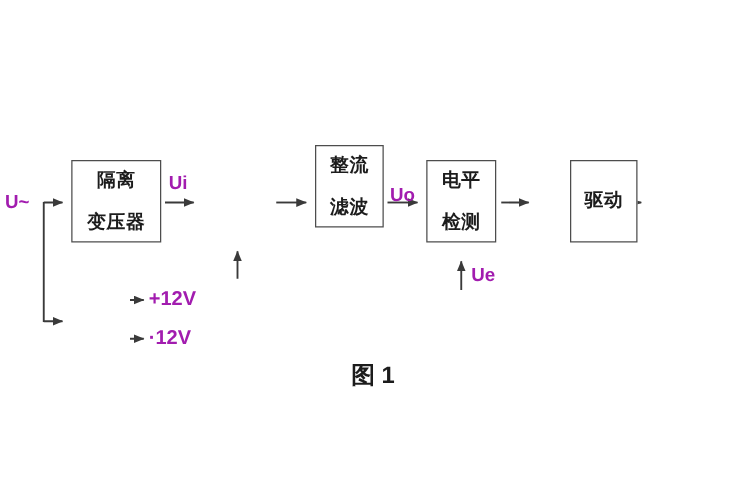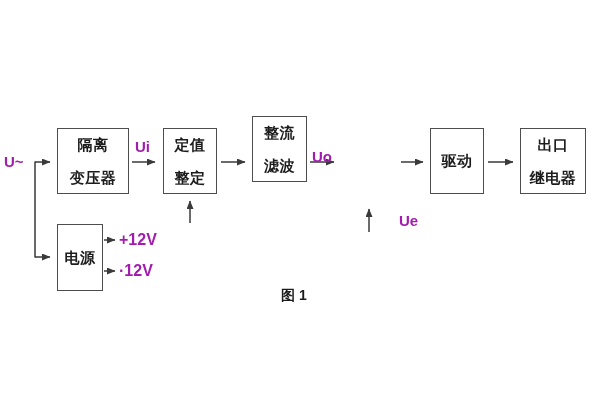--- a/index.html
+++ b/index.html
@@ -34,21 +34,21 @@
     position: absolute;
     font-size: 15px;
     font-weight: bold;
     color: #a21caf;
     white-space: nowrap;
     line-height: 17px;
   }
   .lbl.rail { font-size: 16px; }
   .caption {
     position: absolute;
-    font-size: 14px;
+    font-size: 19px;
     font-weight: 600;
     color: #1c1c1c;
     white-space: nowrap;
   }
 </style>
 </head>
 <body>
 
 <div class="canvas">
 
@@ -72,48 +72,41 @@
       <path d="M104,240 H115" marker-end="url(#arr)"></path>
       <path d="M104,271 H115" marker-end="url(#arr)"></path>
     </g>
   </svg>
 
   <div class="blk two" style="left:57px;top:128px;width:72px;height:66px">
     <span>隔离</span>
     <span>变压器</span>
   </div>
 
-  <div class="blk two" style="left:163px;top:128px;width:54px;height:66px">
-    <span>定值</span>
-    <span>整定</span>
-  </div>
 
   <div class="blk two" style="left:252px;top:116px;width:55px;height:66px">
     <span>整流</span>
     <span>滤波</span>
   </div>
 
+  <div class="blk two" style="left:341px;top:128px;width:56px;height:66px">
+    <span>电平</span>
+    <span>检测</span>
+  </div>
 
-  <div class="blk" style="left:430px;top:128px;width:54px;height:66px">
+  <div class="blk" style="left:456px;top:128px;width:54px;height:66px">
     <span>驱动</span>
   </div>
 
-  <div class="blk two" style="left:520px;top:128px;width:66px;height:66px">
-    <span>出口</span>
-    <span>继电器</span>
-  </div>
 
-  <div class="blk" style="left:57px;top:224px;width:46px;height:67px">
-    <span>电源</span>
-  </div>
 
 
 
   <span class="lbl" style="left:4px;top:153px">U~</span>
   <span class="lbl" style="left:135px;top:138px">Ui</span>
   <span class="lbl" style="left:312px;top:148px">Uo</span>
-  <span class="lbl" style="left:399px;top:212px">Ue</span>
+  <span class="lbl" style="left:377px;top:212px">Ue</span>
   <span class="lbl rail" style="left:119px;top:231px">+12V</span>
   <span class="lbl rail" style="left:119px;top:262px">·12V</span>
 
   <span class="caption" style="left:281px;top:287px">图 1</span>
 
 </div>
 
 </body></html>

